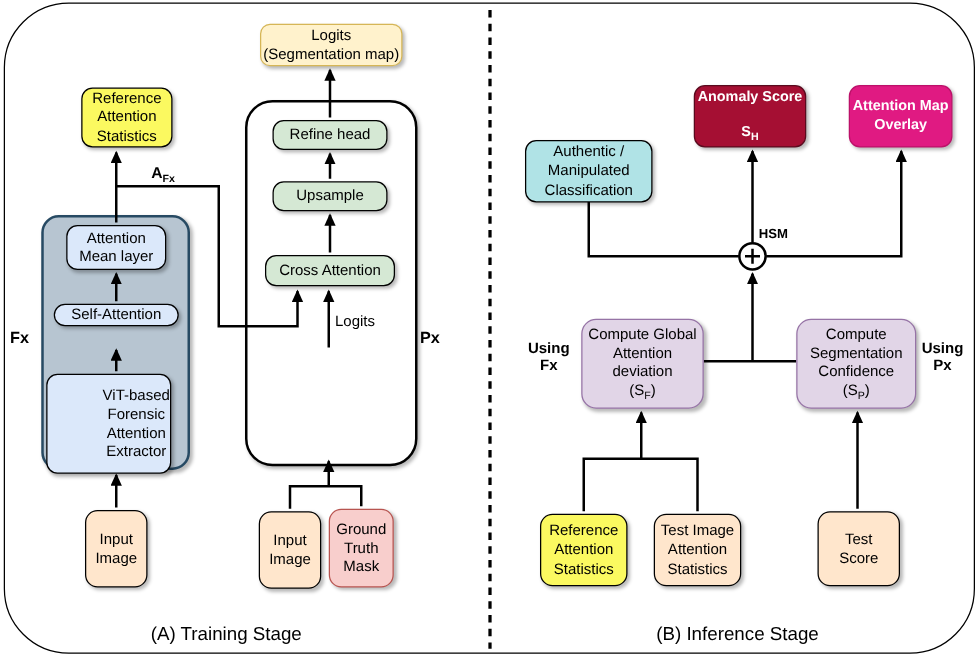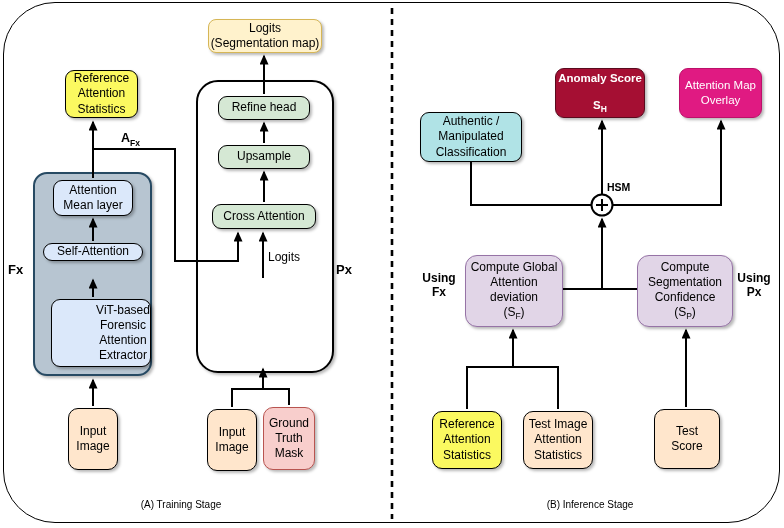--- a/index.html
+++ b/index.html
@@ -15,25 +15,25 @@
        text-align:center;white-space:pre-line;font-size:12px;line-height:1.27;border:1.8px solid #000;border-radius:9px;
        box-shadow:2px 2px 3px rgba(0,0,0,.28);z-index:3;}
   .cream{background:#FFF2CC;border-color:#D6B656;}
   .yellow{background:#FBF960;}
   .lblue{background:#DBE8FA;}
   .green{background:#D5E8D4;}
   .peach{background:#FFE6CC;border-radius:10px;}
   .mask{background:#F8CECC;border-color:#B85450;border-radius:10px;}
   .cyan{background:#B0E3E6;margin-top:44px;}
   .crimson{background:#A50F33;border-color:#5A0A1E;color:#fff;font-weight:bold;font-size:11.5px;gap:13px;}
-  .pink{background:#E01A82;border-color:#BC1069;color:#fff;font-weight:normal;font-size:11.5px;}
+  .pink{background:#E01A82;border-color:#BC1069;color:#fff;font-weight:bold;font-size:11.5px;}
   .purple{background:#E1D5E7;border-color:#9673A6;border-radius:12px;}
   .seg{border-radius:16px;}
   .lbl{position:absolute;z-index:4;font-weight:bold;font-size:13px;white-space:pre-line;}
-  .cap{position:absolute;z-index:4;font-size:10px;text-align:center;width:200px;white-space:pre;}
+  .cap{position:absolute;z-index:4;font-size:15px;text-align:center;width:200px;white-space:pre;}
   .edge-lbl{position:absolute;z-index:4;font-size:12px;}
   sub{font-size:8.5px;font-weight:inherit;}
   .ctr{text-align:center;line-height:1.15;}
 </style>
 </head>
 <body>
 
 <div class="canvas">
 
   <div class="outer"></div>
@@ -84,21 +84,21 @@
 
   <div class="box yellow" style="left:65px;top:70px;width:73px;height:48px;">Reference
 Attention
 Statistics</div>
 
   <div class="box lblue" style="left:53px;top:180px;width:80px;height:36px;">Attention
 Mean layer</div>
 
   <div class="box lblue" style="left:43px;top:243px;width:100px;height:18px;">Self-Attention</div>
 
-  <div class="box lblue" style="left:51px;top:299px;width:100px;height:68px;padding-left:44px;">ViT-based
+  <div class="box lblue" style="left:37px;top:299px;width:100px;height:80px;padding-left:44px;">ViT-based
 Forensic
 Attention
 Extractor</div>
 
   <div class="box peach" style="left:68px;top:408px;width:50px;height:62px;">Input
 Image</div>
 
   <div class="box green" style="left:218px;top:96px;width:92px;height:24px;">Refine head</div>
 
   <div class="box green" style="left:218px;top:145px;width:92px;height:24px;">Upsample</div>

